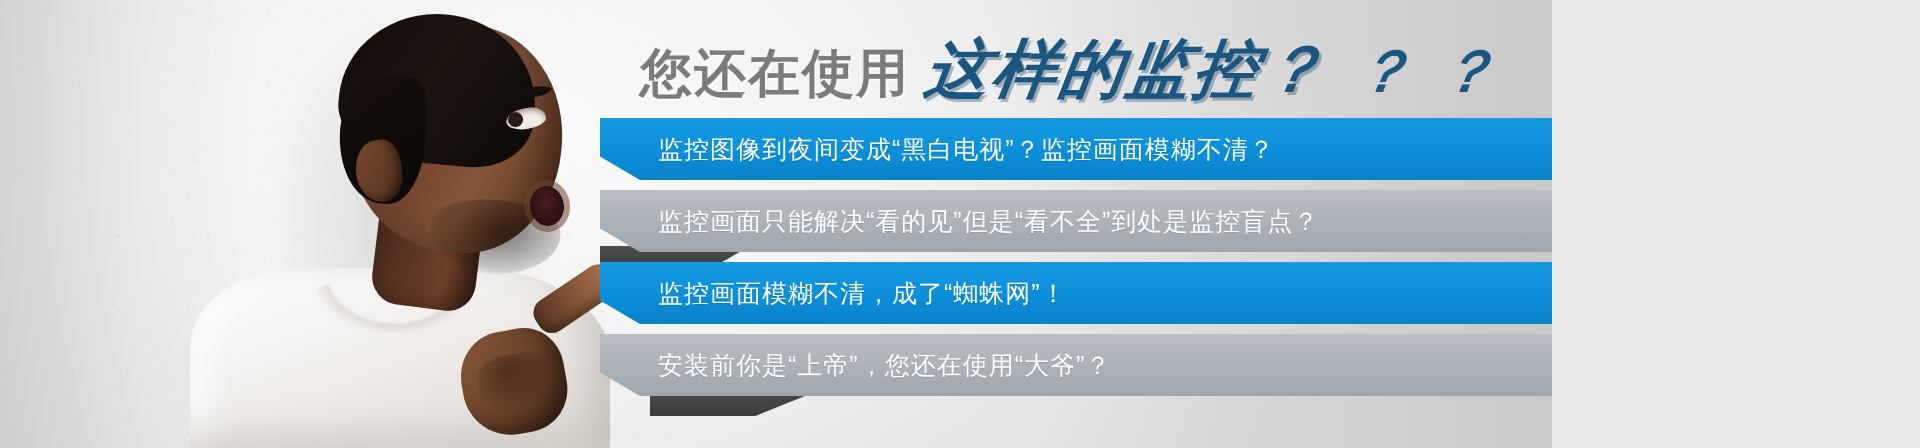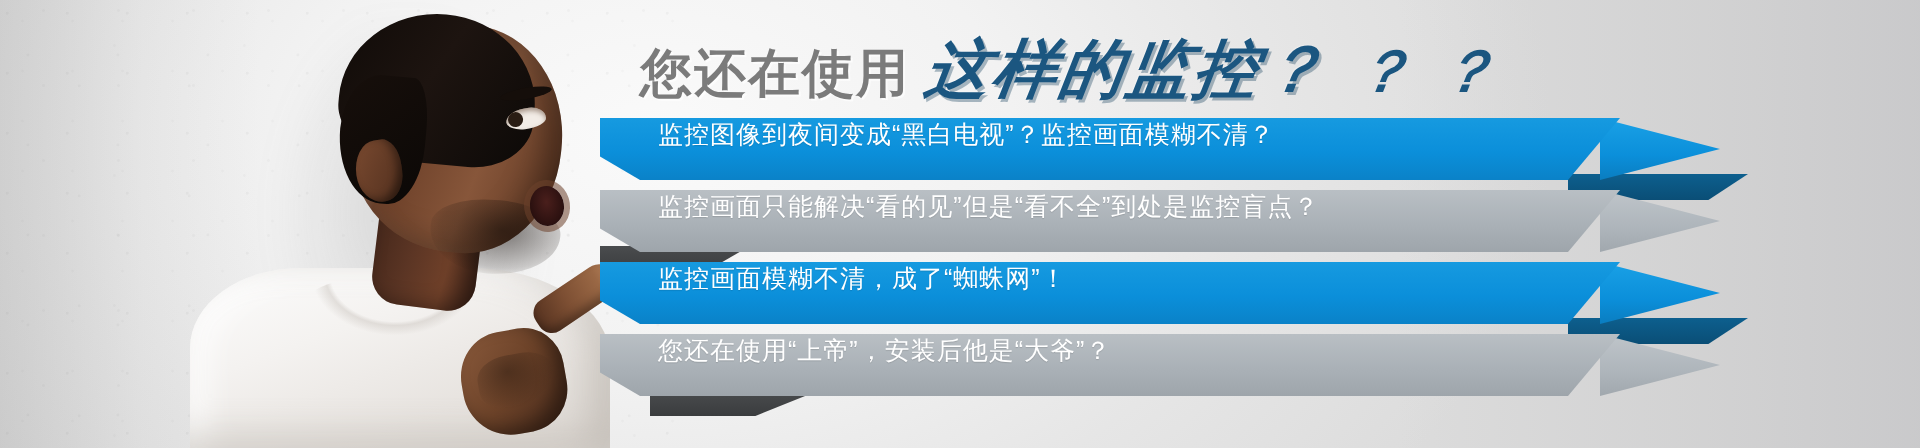--- a/index.html
+++ b/index.html
@@ -4,21 +4,21 @@
 <style>
   * { margin:0; padding:0; box-sizing:border-box; }
   html, body { width:1920px; height:448px; overflow:hidden; }
   body {
     font-family:"Liberation Sans","DejaVu Sans",sans-serif;
     background:#e9e9e9;
   }
 
   .banner {
     position:relative;
-    width:1920px;
+    width:1552px;
     height:448px;
     overflow:hidden;
     background:
       radial-gradient(ellipse 900px 600px at 34% 30%, #fafafa 0%, #f2f2f2 40%, #e6e6e6 70%, #dcdcdc 100%),
       linear-gradient(120deg, #f4f4f4 0%, #ebebeb 45%, #d8d8d8 100%);
     padding-left: 28px;
   }
 
   
   .wall-texture {
@@ -185,21 +185,21 @@
   .row .bar {
     position:absolute; left:0; top:0; height:62px;
     clip-path: polygon(
       14px 0,
       100% 0,
       calc(100% - 52px) 100%,
       40px 100%,
       0 62%,
       0 0
     );
-    display:flex; align-items:flex-start;
+    display:flex; align-items:center;
   }
   .row.blue .bar { background:linear-gradient(180deg,#169ae0 0%,#0b8fda 55%,#0a82c8 100%); }
   .row.gray .bar { background:linear-gradient(180deg,#b9bfc4 0%,#aab1b7 55%,#9ea5ab 100%); }
 
   .row .tip {
     position:absolute; top:0; height:62px; width:120px;
     clip-path: polygon(0 0, 100% 50%, 0 100%);
   }
   .row.blue .tip { background:linear-gradient(180deg,#1aa1e6 0%,#0b8fda 60%,#0a7dc0 100%); }
   .row.gray .tip { background:linear-gradient(180deg,#bfc5ca 0%,#aeb5bb 60%,#a1a8ae 100%); }
@@ -283,18 +283,18 @@
       <div class="bar" style="width:1020px;">
         <span class="label">监控画面模糊不清，成了“蜘蛛网”！</span>
       </div>
     </div>
 
     <div class="row gray" style="top:216px;">
       <div class="fold" style="left:50px; top:56px; width:170px;
            clip-path:polygon(0 0,100% 0,62% 100%,0 100%);"></div>
       <div class="tip" style="left:1000px;"></div>
       <div class="bar" style="width:1020px;">
-        <span class="label">您还在使用“上帝”，安装后他是“大爷”？</span>
+        <span class="label">安装前你是“上帝”，您还在使用“大爷”？</span>
       </div>
     </div>
 
   </div>
 </div>
 
 </body></html>

